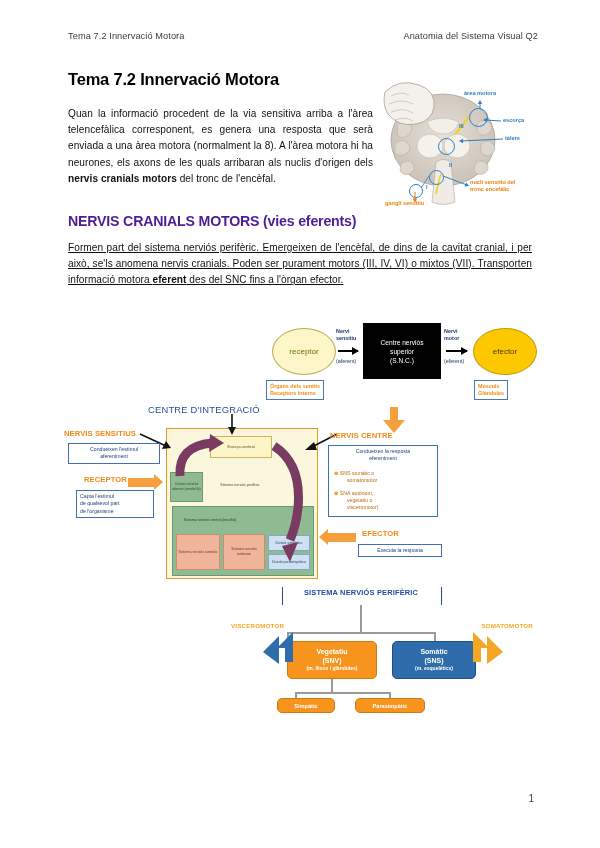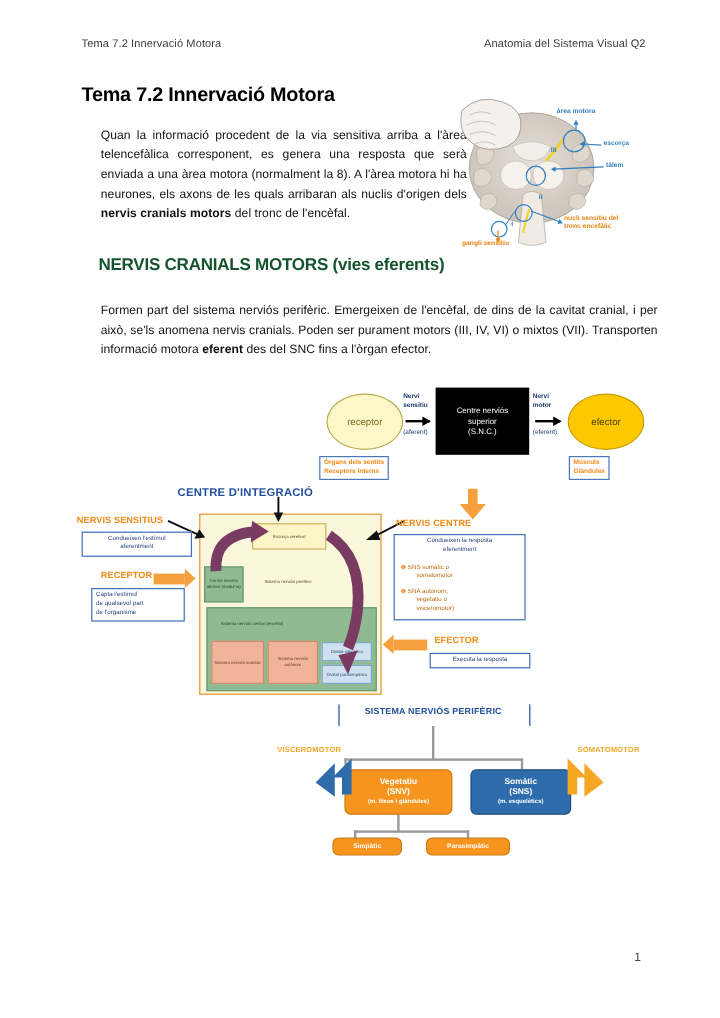--- a/index.html
+++ b/index.html
@@ -42,35 +42,33 @@
     letter-spacing: -.2px;
     color: #000;
   }
   .h2 {
     position: absolute;
     left: 68px;
     top: 213px;
     font-size: 14.2px;
     font-weight: bold;
     letter-spacing: -.2px;
-    color: #14532d;
-    margin-left: 14px;
+    color: #4c1d95;
   }
   .para {
     position: absolute;
     font-size: 10.1px;
     line-height: 16.2px;
     text-align: justify;
     color: #111;
     letter-spacing: .05px;
-    margin-left: 16px;
   }
   .para b { font-weight: bold; }
   #para-intro { left: 68px; top: 106px; width: 305px; }
-  #para-cranials { left: 68px; top: 252px; width: 464px; }
+  #para-cranials { left: 68px; top: 240px; width: 464px; text-decoration: underline; }
   #para-final { left: 68px; top: 724px; width: 464px; }
 
   .page-num {
     position: absolute;
     right: 66px;
     top: 793px;
     font-size: 10px;
     color: #444;
   }
 
@@ -171,21 +169,21 @@
   #integr-fig {
     position: absolute;
     left: 62px;
     top: 402px;
     width: 400px;
     height: 178px;
   }
   .big-title {
     position: absolute;
     font-size: 9.4px;
-    font-weight: bold;
+    font-weight: normal;
     color: #1f4e9c;
     letter-spacing: .2px;
     white-space: nowrap;
   }
   .or-title {
     position: absolute;
     font-size: 7.6px;
     font-weight: bold;
     color: #f08a16;
     letter-spacing: .1px;

